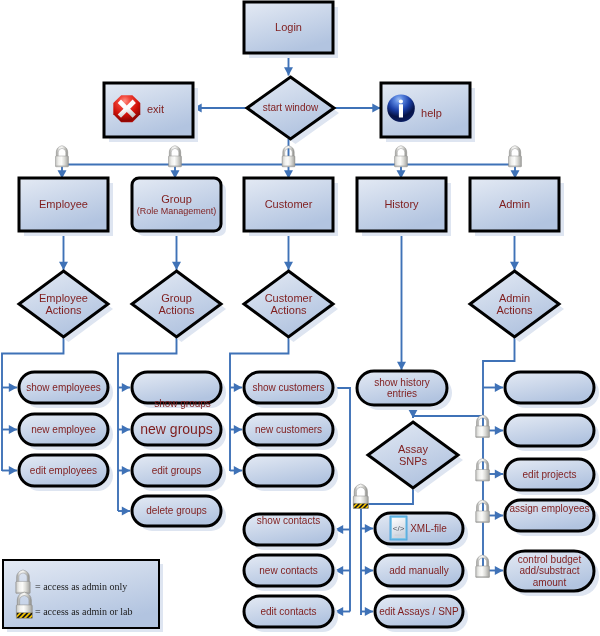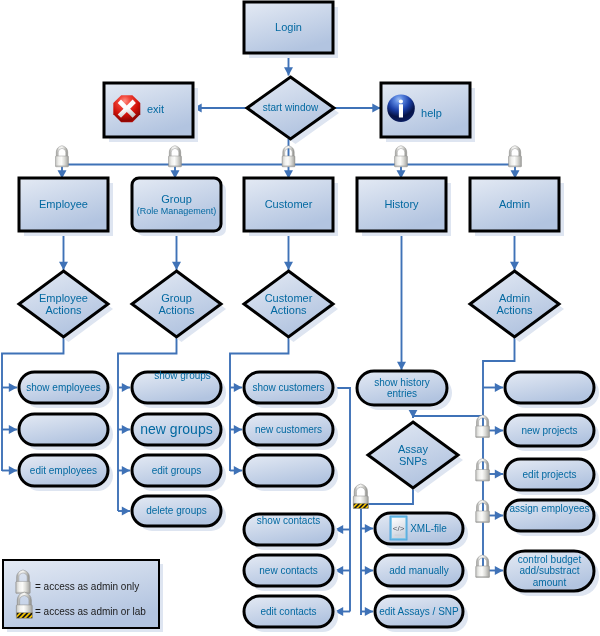--- a/index.html
+++ b/index.html
@@ -5,23 +5,23 @@
 <style>
   html,body{margin:0;padding:0;background:#ffffff;}
   body{width:600px;height:636px;font-family:"Liberation Sans",sans-serif;overflow:hidden;}
   #root{position:relative;width:600px;height:636px;background:#fff;}
   svg.layer{position:absolute;left:0;top:0;width:600px;height:636px;}
   #edges{z-index:5;}
   #shapes{z-index:10;}
   #icons{z-index:25;}
   .nd{stroke:#000;stroke-width:3;fill:url(#gfill);}
   .lbl{position:absolute;display:flex;flex-direction:column;align-items:center;justify-content:center;
-       text-align:center;color:#0369a1;z-index:20;pointer-events:none;white-space:nowrap;}
+       text-align:center;color:#7f1d1d;z-index:20;pointer-events:none;white-space:nowrap;}
   .lbl span{display:block;line-height:1.12;}
-  .legtxt{position:absolute;color:#1b1b1b;font-size:10px;z-index:30;white-space:nowrap;}
+  .legtxt{position:absolute;color:#1b1b1b;font-size:10px;z-index:30;white-space:nowrap;font-family:Liberation Serif, serif;}
 </style>
 </head>
 <body>
 
 <div id="root">
 
 <svg class="layer" id="edges" viewBox="0 0 600 636">
   <defs>
     <marker id="ar" markerWidth="10" markerHeight="10" refX="9.2" refY="5" orient="auto" markerUnits="userSpaceOnUse">
       <path d="M1.0,0.5 L9.2,5 L1.0,9.5 Z" fill="#3f72b7"></path>
@@ -361,24 +361,27 @@
       <span style="font-size:11px">Admin</span>
       <span style="font-size:11px">Actions</span>
     </div>
   <div class="lbl" style="left:368px;top:422px;width:90px;height:66px">
       <span style="font-size:11px">Assay</span>
       <span style="font-size:11px">SNPs</span>
     </div>
   <div class="lbl" style="left:19px;top:372px;width:89px;height:31px">
       <span style="font-size:10px">show employees</span>
     </div>
+  <div class="lbl" style="left:19px;top:414px;width:89px;height:31px">
+      <span style="font-size:10px">new employee</span>
+    </div>
   <div class="lbl" style="left:19px;top:455px;width:89px;height:31px">
       <span style="font-size:10px">edit employees</span>
     </div>
-  <div class="lbl" style="left:132px;top:360px;width:101px;height:31px">
+  <div class="lbl" style="left:132px;top:388px;width:101px;height:31px">
       <span style="font-size:10px">show groups</span>
     </div>
   <div class="lbl" style="left:132px;top:414px;width:89px;height:31px">
       <span style="font-size:14px">new groups</span>
     </div>
   <div class="lbl" style="left:132px;top:496px;width:89px;height:30px">
       <span style="font-size:10px">delete groups</span>
     </div>
   <div class="lbl" style="left:132px;top:455px;width:89px;height:31px">
       <span style="font-size:10px">edit groups</span>
@@ -403,23 +406,20 @@
       <span style="font-size:10px">entries</span>
     </div>
   <div class="lbl" style="left:410px;top:513px;width:37px;height:31px">
       <span style="font-size:10px">XML-file</span>
     </div>
   <div class="lbl" style="left:375px;top:555px;width:88px;height:31px">
       <span style="font-size:10px">add manually</span>
     </div>
   <div class="lbl" style="left:375px;top:596px;width:88px;height:31px">
       <span style="font-size:10px">edit Assays / SNP</span>
-    </div>
-  <div class="lbl" style="left:505px;top:415px;width:89px;height:31px">
-      <span style="font-size:10px">new projects</span>
     </div>
   <div class="lbl" style="left:505px;top:459px;width:89px;height:31px">
       <span style="font-size:10px">edit projects</span>
     </div>
   <div class="lbl" style="left:505px;top:500px;width:89px;height:17px">
       <span style="font-size:10px">assign employees</span>
     </div>
   <div class="lbl" style="left:505px;top:551px;width:89px;height:40px">
       <span style="font-size:10px">control budget</span>
       <span style="font-size:10px">add/substract</span>

